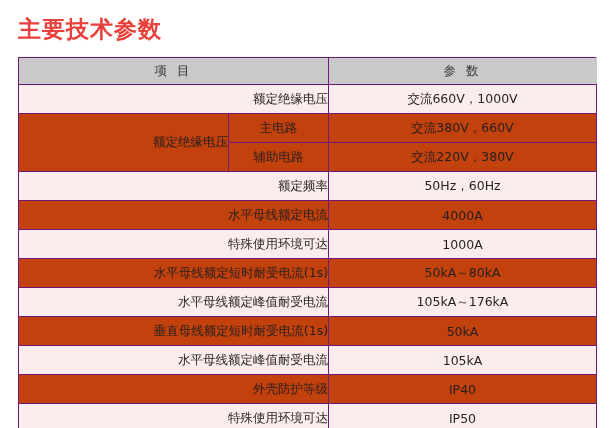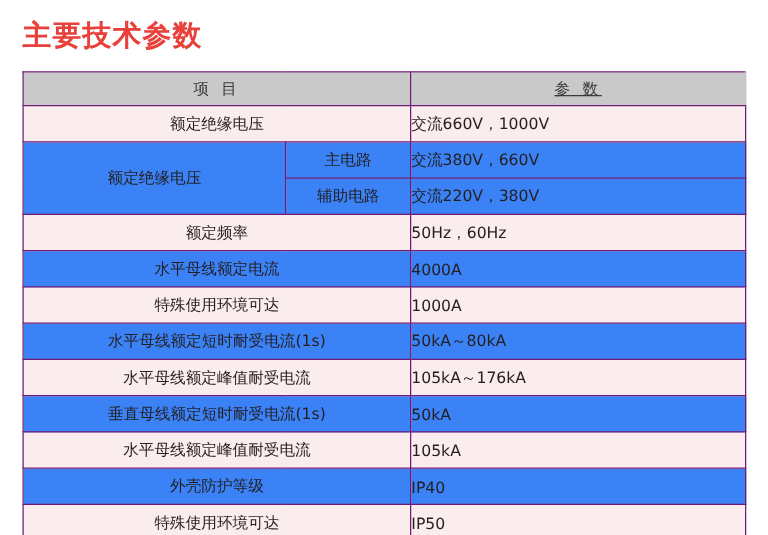--- a/index.html
+++ b/index.html
@@ -44,42 +44,41 @@
     color: #3a3a3a;
     font-size: 12.5px;
     font-weight: normal;
     letter-spacing: 3px;
     height: 26px;
     text-align: center;
     border-right: 2px solid #ffffff;
   }
   thead th.th-param {
     border-right: 1px solid #c9c9c9;
-    text-decoration: underline;
   }
   tbody td {
     font-size: 12.5px;
     height: 28px;
     color: #231f20;
   }
   td.name {
     padding-left: 14px;
-    text-align: center;
+    text-align: right;
   }
   td.sub {
     text-align: center;
     font-size: 12.5px;
   }
   td.value {
     padding-left: 12px;
-    text-align: left;
+    text-align: center;
     border-left: 2px solid #ffffff;
   }
   .row-a td { background: #fbeced; }
-  .row-b td { background: #3b82f6; }
+  .row-b td { background: #c2410c; }
   .cell-sep {
     border-left: 2px solid #ffffff;
   }
 </style>
 </head>
 <body>
 
 <div class="page">
 
   <div class="title">主要技术参数</div>

